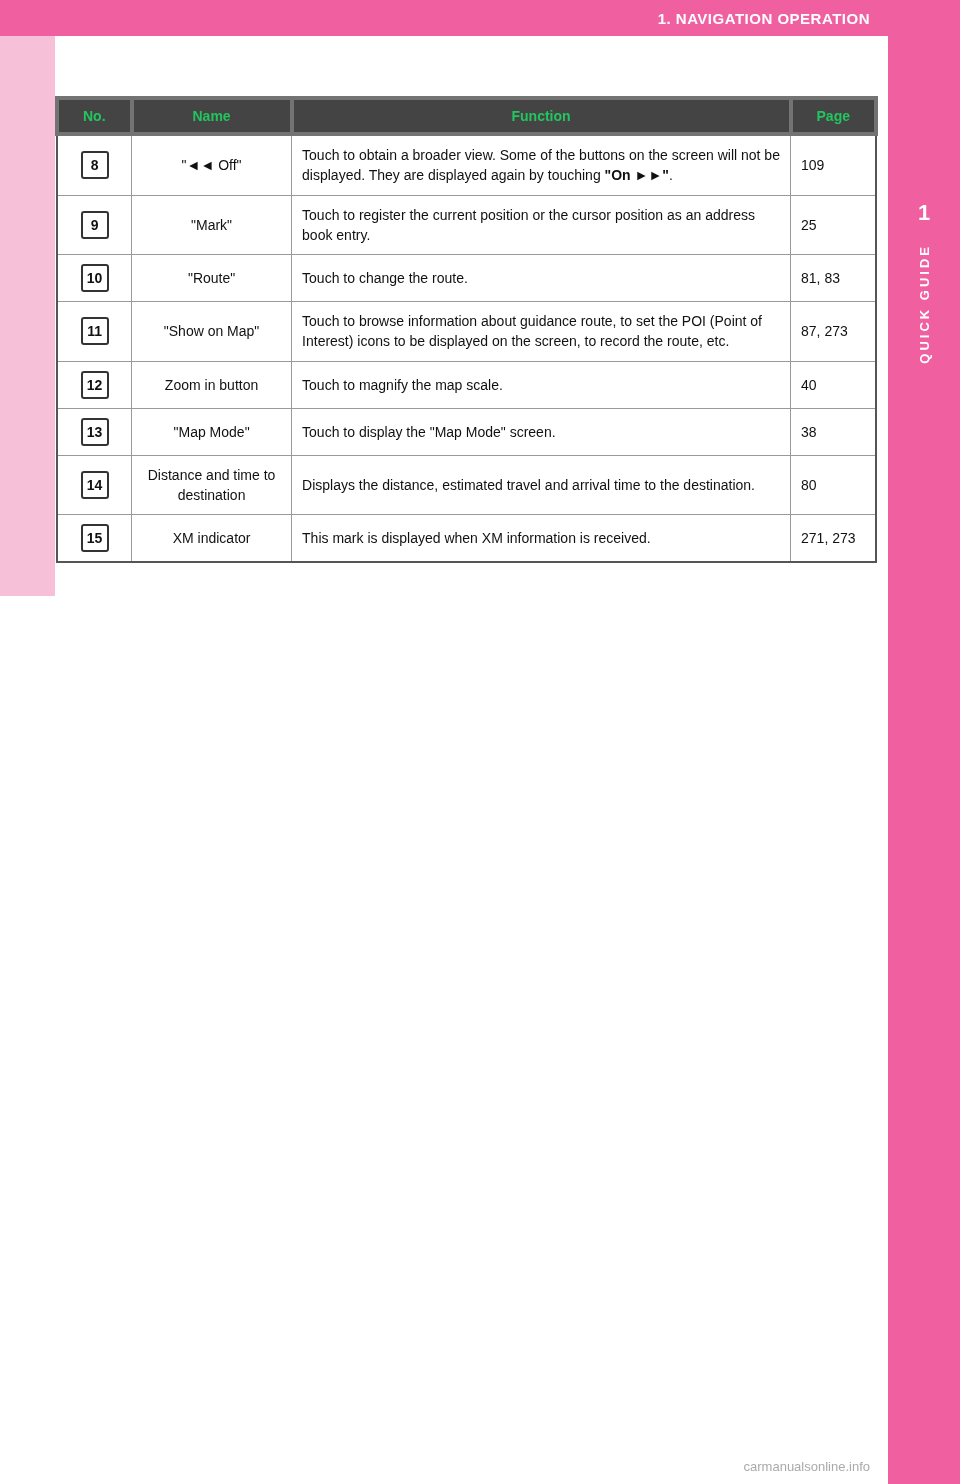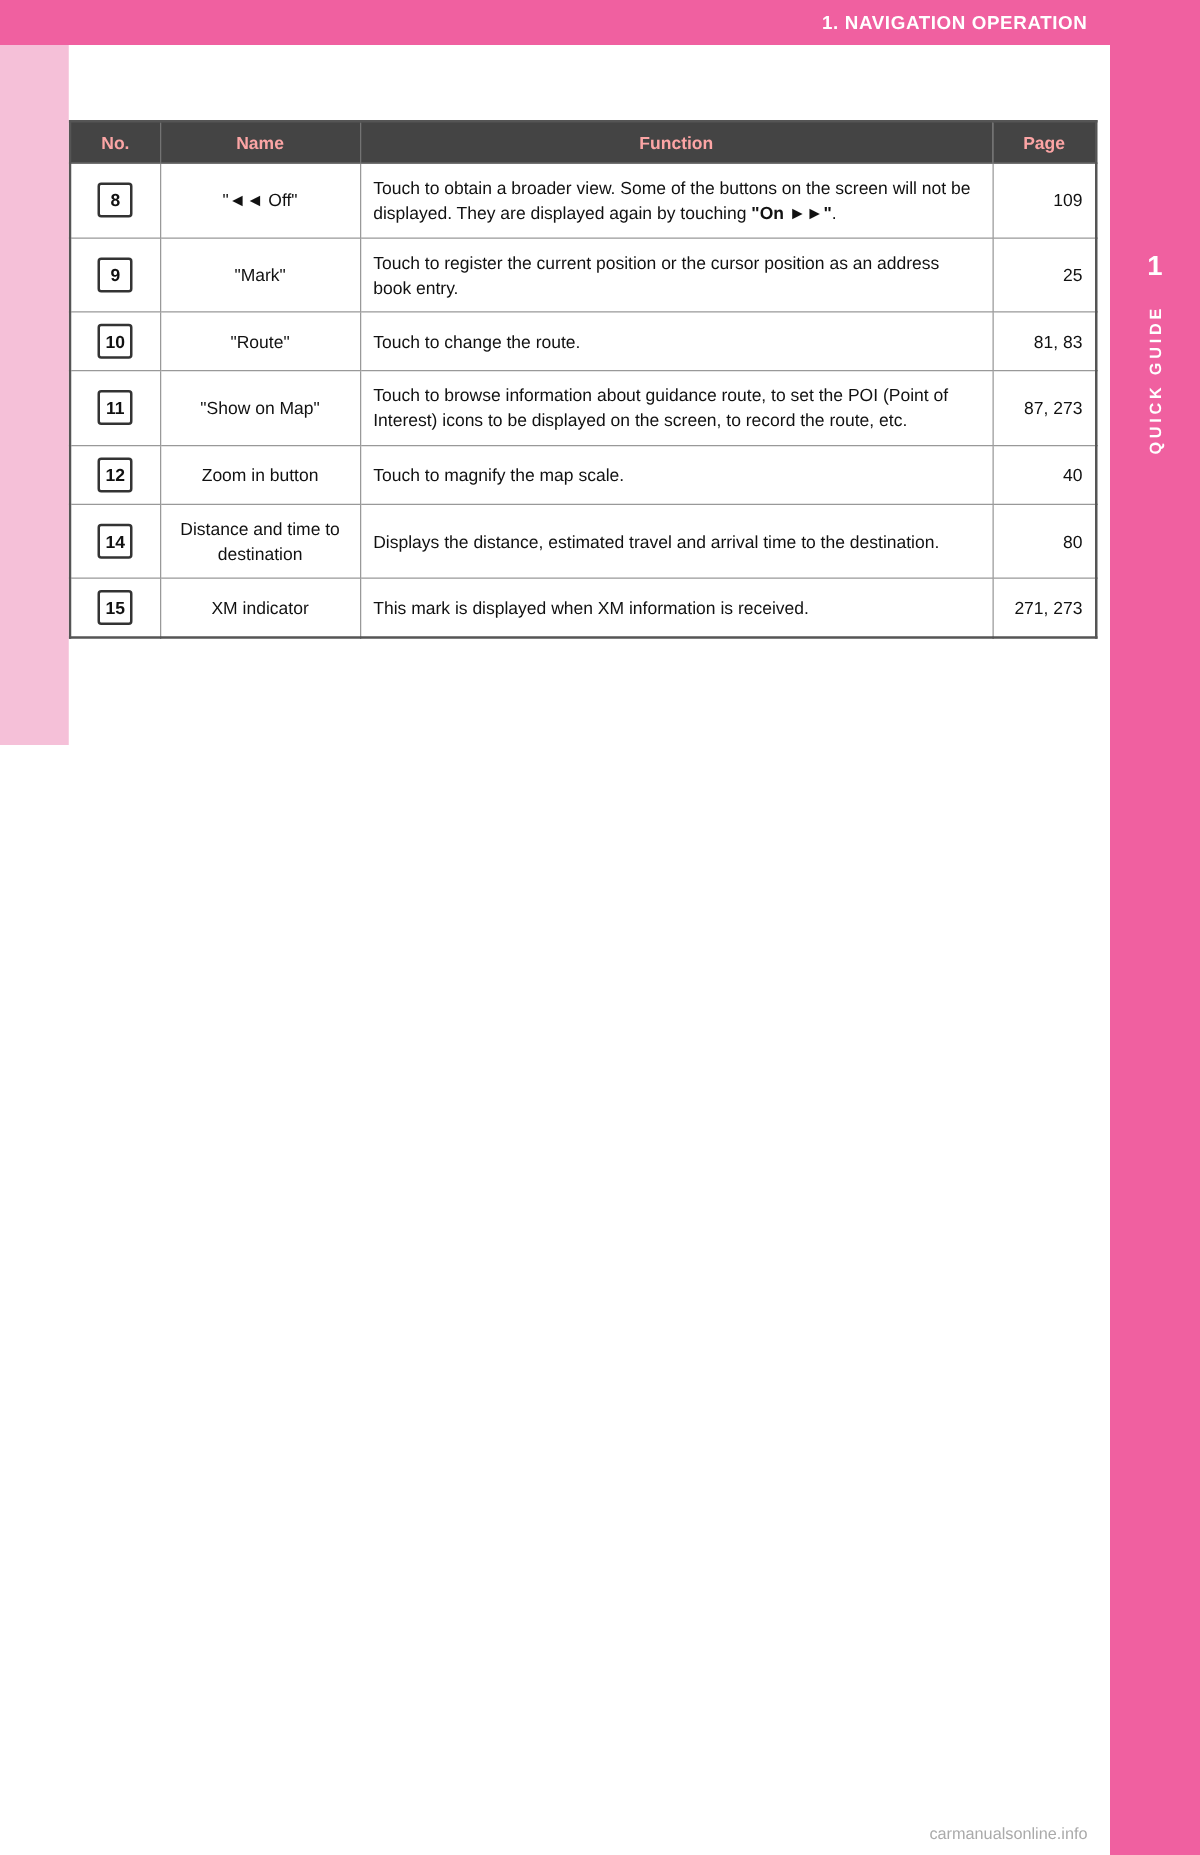--- a/index.html
+++ b/index.html
@@ -67,26 +67,26 @@
     }
 
     
     .nav-table {
       width: 100%;
       border-collapse: collapse;
       border: 2px solid #555;
     }
     .nav-table th {
       background: #444;
-      color: #fca5a5;
+      color: #22c55e;
       font-size: 14px;
       font-weight: bold;
       padding: 8px 24px;
       text-align: center;
-      border: 1px solid #737373;
+      border: 4px solid #737373;
     }
     .nav-table td {
       border: 1px solid #999;
       padding: 9px 10px;
       vertical-align: middle;
       line-height: 1.45;
       color: #111;
     }
 
     .col-no {
@@ -95,21 +95,21 @@
     }
     .col-name {
       width: 160px;
       text-align: center;
     }
     .col-function {
       width: auto;
     }
     .col-page {
       width: 80px;
-      text-align: right;
+      text-align: left;
     }
 
     .num-badge {
       display: inline-block;
       border: 2px solid #333;
       border-radius: 3px;
       width: 28px;
       height: 28px;
       line-height: 24px;
       text-align: center;
@@ -185,20 +185,26 @@
           <td class="col-function">Touch to browse information about guidance route, to set the POI (Point of Interest) icons to be displayed on the screen, to record the route, etc.</td>
           <td class="col-page">87, 273</td>
         </tr>
         <tr>
           <td class="col-no"><span class="num-badge">12</span></td>
           <td class="col-name">Zoom in button</td>
           <td class="col-function">Touch to magnify the map scale.</td>
           <td class="col-page">40</td>
         </tr>
         <tr>
+          <td class="col-no"><span class="num-badge">13</span></td>
+          <td class="col-name">"Map Mode"</td>
+          <td class="col-function">Touch to display the "Map Mode" screen.</td>
+          <td class="col-page">38</td>
+        </tr>
+        <tr>
           <td class="col-no"><span class="num-badge">14</span></td>
           <td class="col-name">Distance and time to destination</td>
           <td class="col-function">Displays the distance, estimated travel and arrival time to the destination.</td>
           <td class="col-page">80</td>
         </tr>
         <tr>
           <td class="col-no"><span class="num-badge">15</span></td>
           <td class="col-name">XM indicator</td>
           <td class="col-function">This mark is displayed when XM information is received.</td>
           <td class="col-page">271, 273</td>

